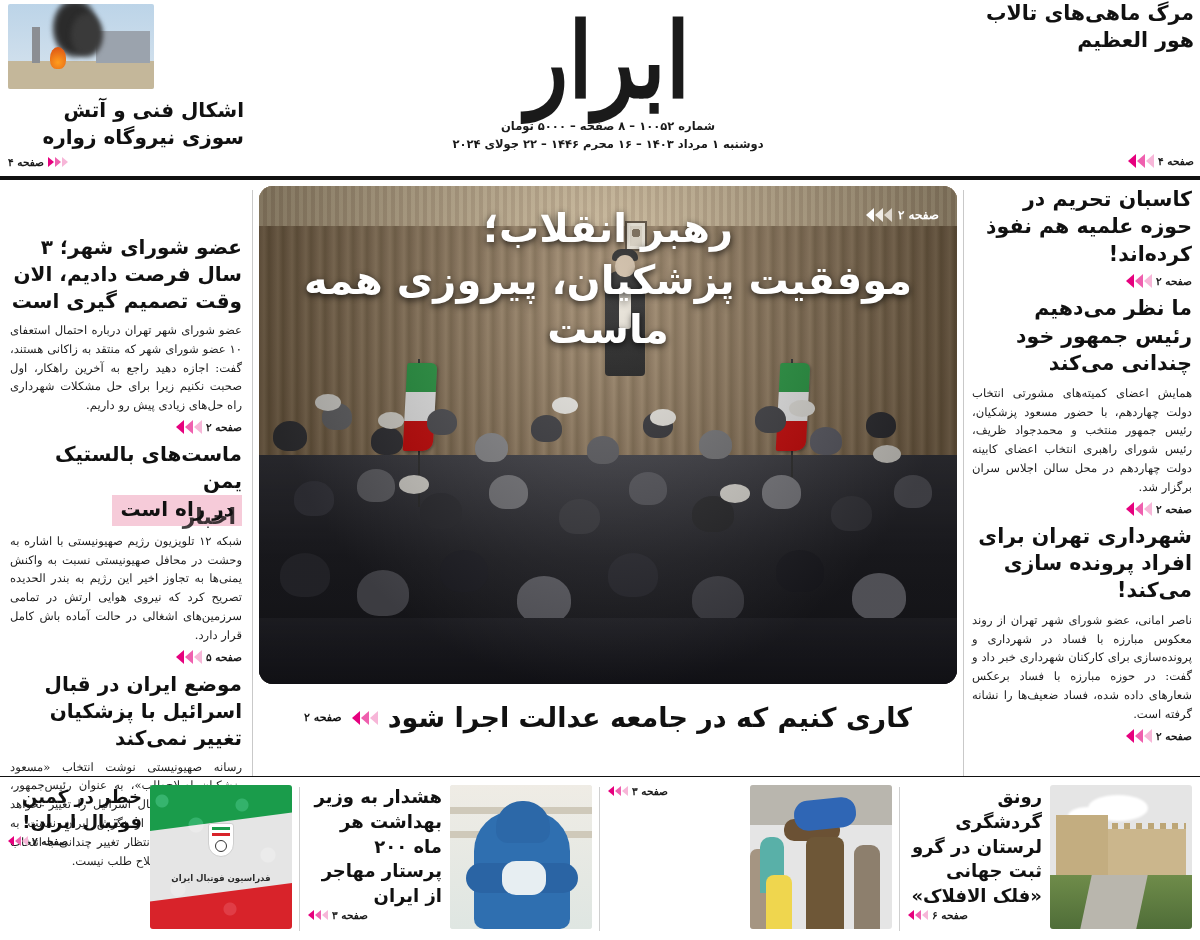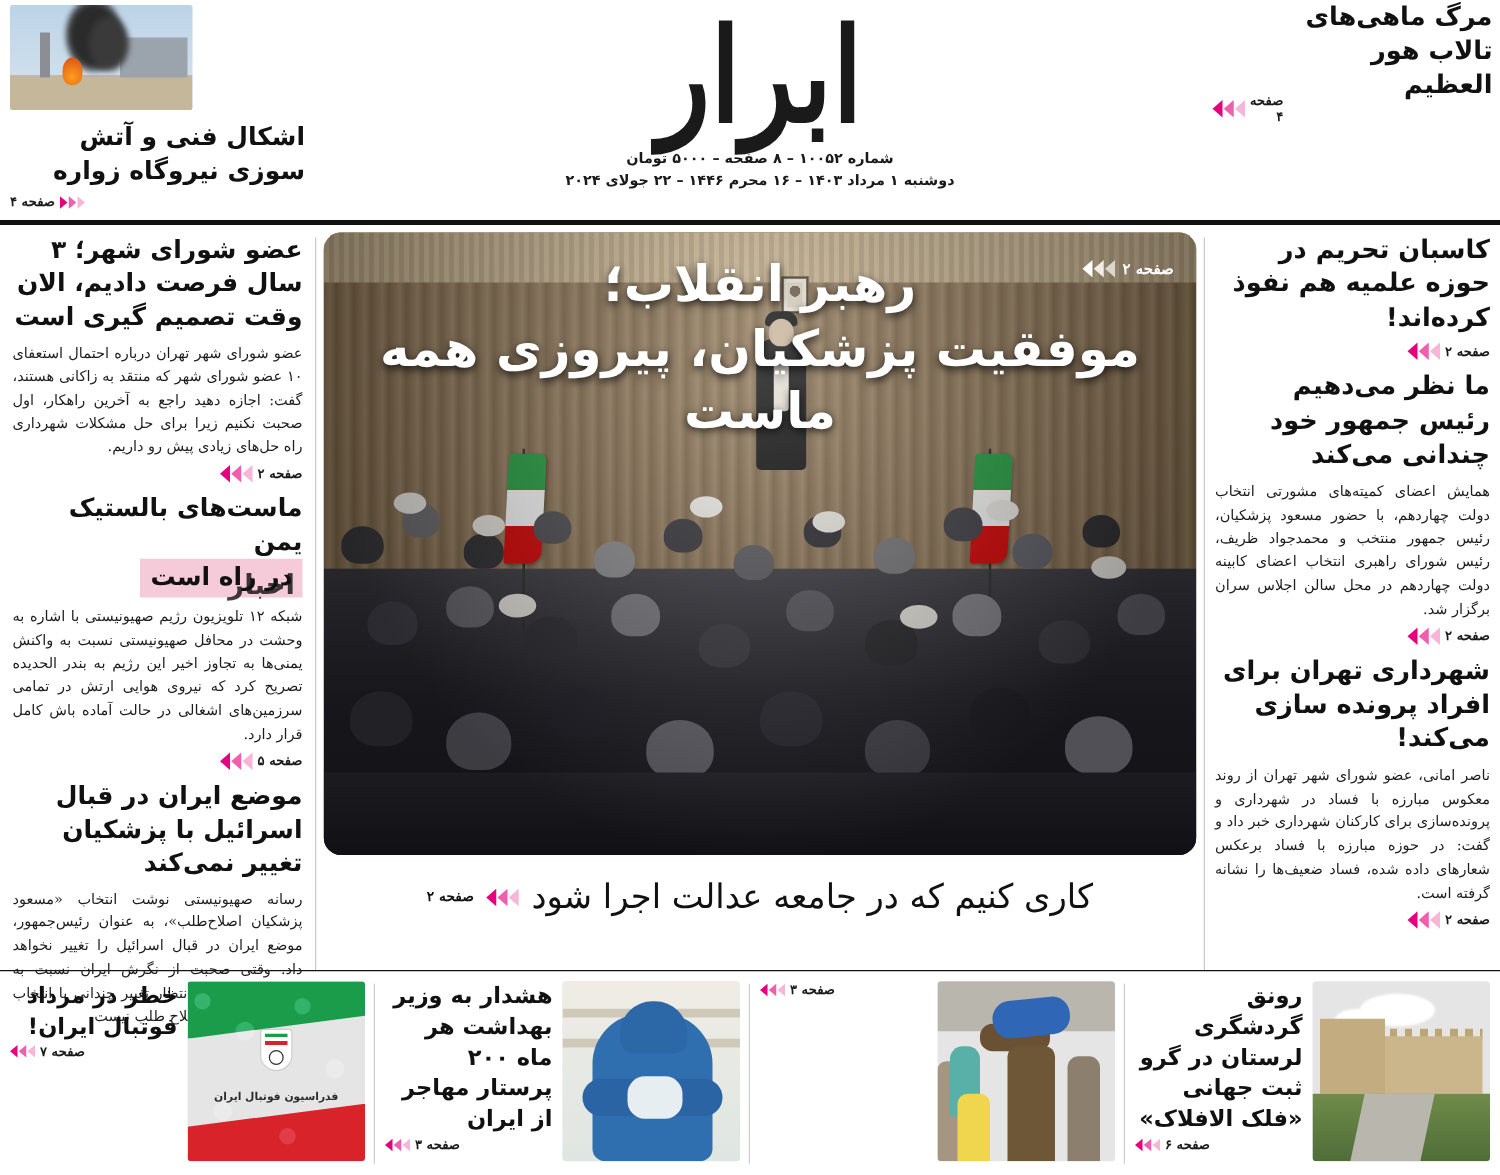--- a/index.html
+++ b/index.html
@@ -13,21 +13,21 @@
     overflow:hidden;
     position:relative;
   }
   .page { width:1200px; height:940px; position:relative; }
 
   
   .topband { display:flex; width:1200px; height:176px; }
 
   .top-left {
     width:236px; padding:0 6px;
-    display:flex; flex-direction:row; justify-content:center;
+    display:flex; flex-direction:column; justify-content:space-between;
     padding-bottom:6px;
   }
   .top-left .hl {
     font-family:"DejaVu Sans", sans-serif;
     font-weight:bold; font-size:20.5px; line-height:1.32;
     text-align:right; letter-spacing:-0.3px;
   }
   .masthead {
     flex:1; display:flex; flex-direction:column;
     align-items:center; justify-content:flex-start; padding-top:4px;
@@ -62,21 +62,21 @@
 
   
   .rule-black { height:4px; background:#111; width:1200px; }
   .rule-thin  { height:1px; background:#111; width:1200px; }
 
   
   .body3 { display:flex; width:1200px; height:596px; }
 
   .col-left  { width:236px; padding:6px 8px 0 8px; }
   .col-mid   { flex:1; padding:6px 6px 0 6px; position:relative; }
-  .col-right { width:252px; padding:6px 10px 0 10px; }
+  .col-right { width:252px; padding:6px 10px 0 10px;margin-top:48px; }
 
   .vline { width:1px; background:#c9c9c9; align-self:stretch; margin-top:10px; }
 
   .story { margin-bottom:7px; }
   .story h2 {
     margin:0 0 6px 0;
     font-weight:bold; font-size:20.5px; line-height:1.34;
     text-align:right; letter-spacing:-0.3px;
   }
   .col-right .story h2 { font-size:20px; line-height:1.35; }
@@ -204,21 +204,21 @@
     text-shadow:0 2px 7px rgba(0,0,0,.75);
     padding:0 22px;
   }
   .hero-title .l1 { font-size:40px; font-weight:bold; line-height:1.22; letter-spacing:-0.5px;}
   .hero-title .l2 { font-size:40px; font-weight:bold; line-height:1.24; margin-top:3px; letter-spacing:-0.5px;}
 
   .hero-bottom {
     display:flex; align-items:center; justify-content:center; gap:10px;
     margin-top:18px; direction:rtl;
   }
-  .hero-bottom .txt { font-size:27px; font-weight:normal; letter-spacing:-0.4px; }
+  .hero-bottom .txt { font-size:27px; font-weight:bold; letter-spacing:-0.4px; }
   .hero-bottom .lbl { font-size:11px; font-weight:bold; font-family:"DejaVu Serif", serif; }
 
   
   .strip { display:flex; width:1200px; height:164px; }
   .cell {
     flex:1; display:flex; align-items:flex-start; gap:8px;
     padding:8px 8px 4px 8px; position:relative;
   }
   .cell + .cell:before {
     content:""; position:absolute; right:0; top:10px; bottom:10px;
@@ -612,21 +612,21 @@
         <span class="green"></span>
           <span class="red"></span>
           <span class="pat"></span>
         <span class="crest">
           <span class="fl"></span>
             <span class="ball"></span>
         </span>
         <span class="cap">فدراسیون فوتبال ایران</span>
       </div>
       <div class="txt">
-        <h3>خطر در مرداد فوتبال ایران!</h3>
+        <h3>خطر در کمین فوتبال ایران!</h3>
         <div class="pbadge">
           <span class="lbl">صفحه ۷</span>
           <span class="chevs small">
             <i class="chev c3"></i>
               <i class="chev c2"></i>
               <i class="chev"></i>
           </span>
         </div>
       </div>
     </div>

